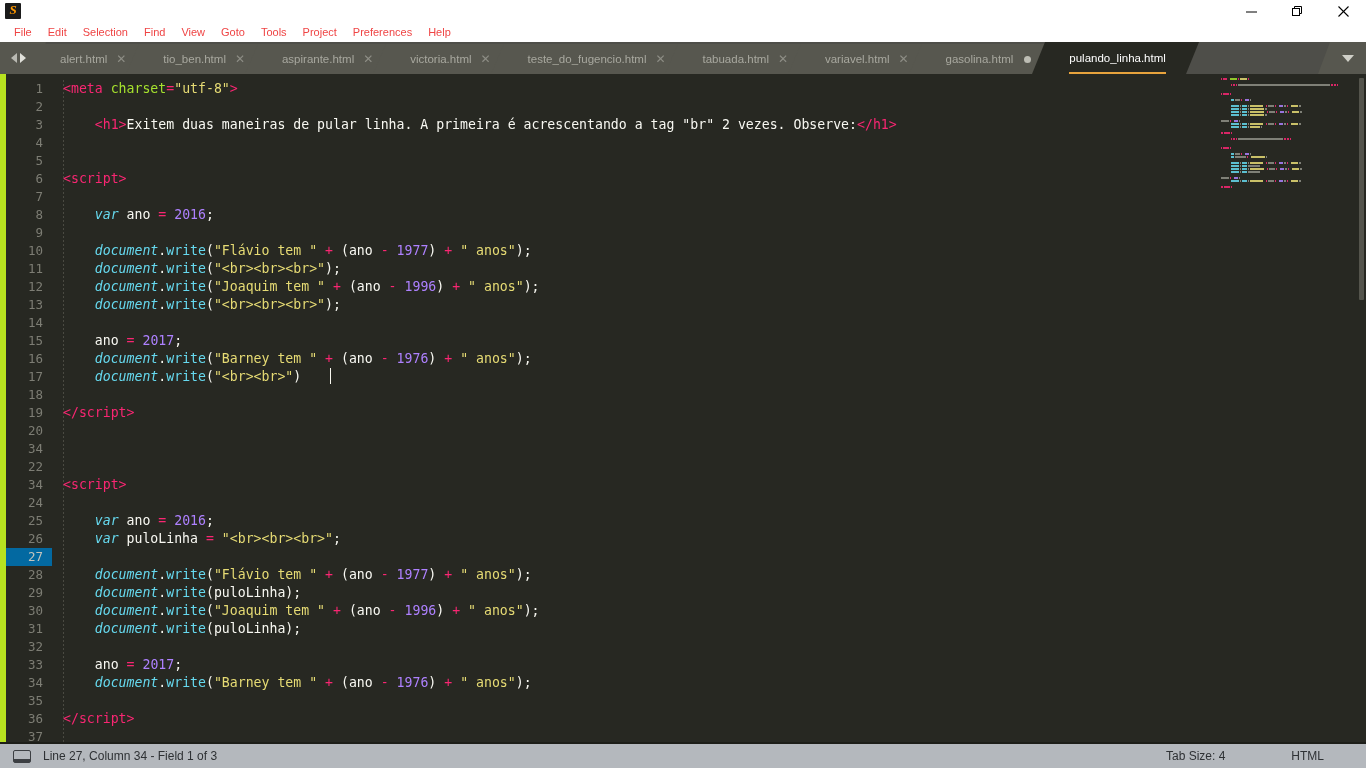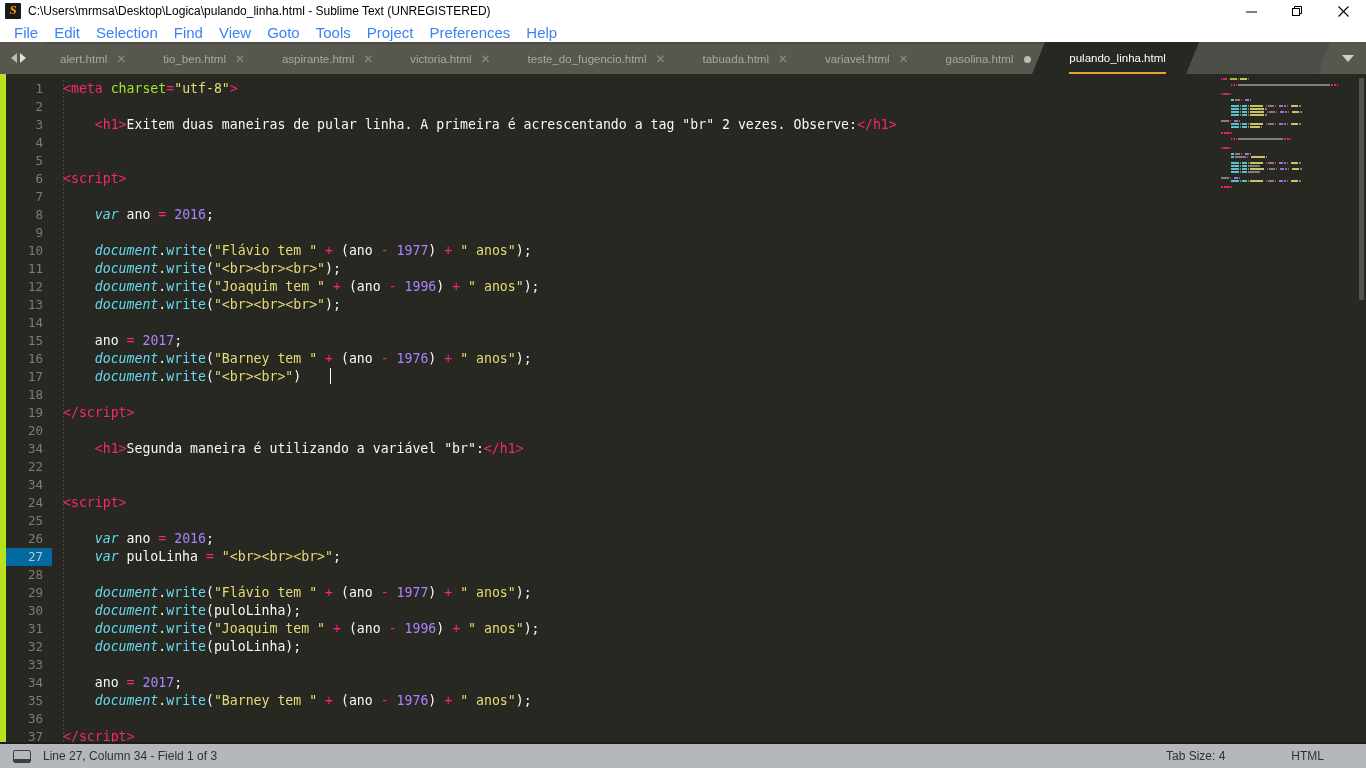--- a/index.html
+++ b/index.html
@@ -32,21 +32,21 @@
     font-size:12px; color:#000; background:#ffffff;
   }
   .winbtn svg{ display:block; }
 
   
   #menubar{
     height:20px; background:#ffffff; display:flex; align-items:center;
     padding-left:6px;
   }
   .menu-item{
-    font-size:15px; color:#3b82f6; padding:2px 8px; white-space:nowrap;
+    font-size:11px; color:#ef4444; padding:2px 8px; white-space:nowrap;
   }
 
   
   #tabbar{
     height:32px; background:#4e4e49; display:flex; align-items:flex-end;
     position:relative; overflow:hidden;
   }
   #tabnav{
     width:36px; height:32px; display:flex; align-items:center;
     justify-content:center; gap:3px; background:#57574f; flex:none;
@@ -178,21 +178,20 @@
   #st-syntax{ font-size:12px; color:#2e3134; margin-right:42px; }
   #statusbar::before{
     content:""; position:absolute; left:0; top:-2px; width:100%; height:2px; background:#1d1e19;
   }
 </style>
 </head>
 <body>
 
 <div id="titlebar">
   <div id="app-logo"></div>
-  <div id="title-text">C:\Users\mrmsa\Desktop\Logica\pulando_linha.html - Sublime Text (UNREGISTERED)</div>
   <div id="winbuttons">
     <div class="winbtn">
       <svg width="11" height="11" viewBox="0 0 11 11">
           <line x1="0" y1="6" x2="11" y2="6" stroke="#000" stroke-width="1"></line>
         </svg>
     </div>
     <div class="winbtn">
       <svg width="11" height="11" viewBox="0 0 11 11">
         <rect x="0.5" y="2.5" width="7" height="7" fill="none" stroke="#000" stroke-width="1"></rect>
         <polyline points="2.5,2.5 2.5,0.5 9.5,0.5 9.5,7.5 7.5,7.5" fill="none" stroke="#000" stroke-width="1"></polyline>
@@ -327,21 +326,20 @@
       <div class="cline"><span class="pl">    </span><span class="kw">document</span><span class="pn">.</span><span class="fn">write</span><span class="pn">(</span><span class="st">"&lt;br&gt;&lt;br&gt;&lt;br&gt;"</span><span class="pn">);</span></div>
       <div class="cline"><span class="pl">    </span><span class="kw">document</span><span class="pn">.</span><span class="fn">write</span><span class="pn">(</span><span class="st">"Joaquim tem "</span><span class="pl"> </span><span class="tg">+</span><span class="pl"> (ano </span><span class="tg">-</span><span class="pl"> </span><span class="nu">1996</span><span class="pl">) </span><span class="tg">+</span><span class="pl"> </span><span class="st">" anos"</span><span class="pn">);</span></div>
       <div class="cline"><span class="pl">    </span><span class="kw">document</span><span class="pn">.</span><span class="fn">write</span><span class="pn">(</span><span class="st">"&lt;br&gt;&lt;br&gt;&lt;br&gt;"</span><span class="pn">);</span></div>
       <div class="cline">&nbsp;</div>
       <div class="cline"><span class="pl">    ano </span><span class="tg">=</span><span class="pl"> </span><span class="nu">2017</span><span class="pn">;</span></div>
       <div class="cline"><span class="pl">    </span><span class="kw">document</span><span class="pn">.</span><span class="fn">write</span><span class="pn">(</span><span class="st">"Barney tem "</span><span class="pl"> </span><span class="tg">+</span><span class="pl"> (ano </span><span class="tg">-</span><span class="pl"> </span><span class="nu">1976</span><span class="pl">) </span><span class="tg">+</span><span class="pl"> </span><span class="st">" anos"</span><span class="pn">);</span></div>
       <div class="cline"><span class="pl">    </span><span class="kw">document</span><span class="pn">.</span><span class="fn">write</span><span class="pn">(</span><span class="st">"&lt;br&gt;&lt;br&gt;"</span><span class="pn">)</span></div>
       <div class="cline">&nbsp;</div>
       <div class="cline"><span class="tg">&lt;/</span><span class="tg">script</span><span class="tg">&gt;</span></div>
       <div class="cline">&nbsp;</div>
-      <div class="cline"><span class="pl">    </span><span class="tg">&lt;</span><span class="tg">h1</span><span class="tg">&gt;</span><span class="pl">Segunda maneira é utilizando a variável "br":</span><span class="tg">&lt;/</span><span class="tg">h1</span><span class="tg">&gt;</span></div>
       <div class="cline">&nbsp;</div>
       <div class="cline">&nbsp;</div>
       <div class="cline"><span class="tg">&lt;</span><span class="tg">script</span><span class="tg">&gt;</span></div>
       <div class="cline">&nbsp;</div>
       <div class="cline"><span class="pl">    </span><span class="kw">var</span><span class="pl"> ano </span><span class="tg">=</span><span class="pl"> </span><span class="nu">2016</span><span class="pn">;</span></div>
       <div class="cline"><span class="pl">    </span><span class="kw">var</span><span class="pl"> puloLinha </span><span class="tg">=</span><span class="pl"> </span><span class="st">"&lt;br&gt;&lt;br&gt;&lt;br&gt;"</span><span class="pn">;</span></div>
       <div class="cline">&nbsp;</div>
       <div class="cline"><span class="pl">    </span><span class="kw">document</span><span class="pn">.</span><span class="fn">write</span><span class="pn">(</span><span class="st">"Flávio tem "</span><span class="pl"> </span><span class="tg">+</span><span class="pl"> (ano </span><span class="tg">-</span><span class="pl"> </span><span class="nu">1977</span><span class="pl">) </span><span class="tg">+</span><span class="pl"> </span><span class="st">" anos"</span><span class="pn">);</span></div>
       <div class="cline"><span class="pl">    </span><span class="kw">document</span><span class="pn">.</span><span class="fn">write</span><span class="pl">(puloLinha);</span></div>
       <div class="cline"><span class="pl">    </span><span class="kw">document</span><span class="pn">.</span><span class="fn">write</span><span class="pn">(</span><span class="st">"Joaquim tem "</span><span class="pl"> </span><span class="tg">+</span><span class="pl"> (ano </span><span class="tg">-</span><span class="pl"> </span><span class="nu">1996</span><span class="pl">) </span><span class="tg">+</span><span class="pl"> </span><span class="st">" anos"</span><span class="pn">);</span></div>

